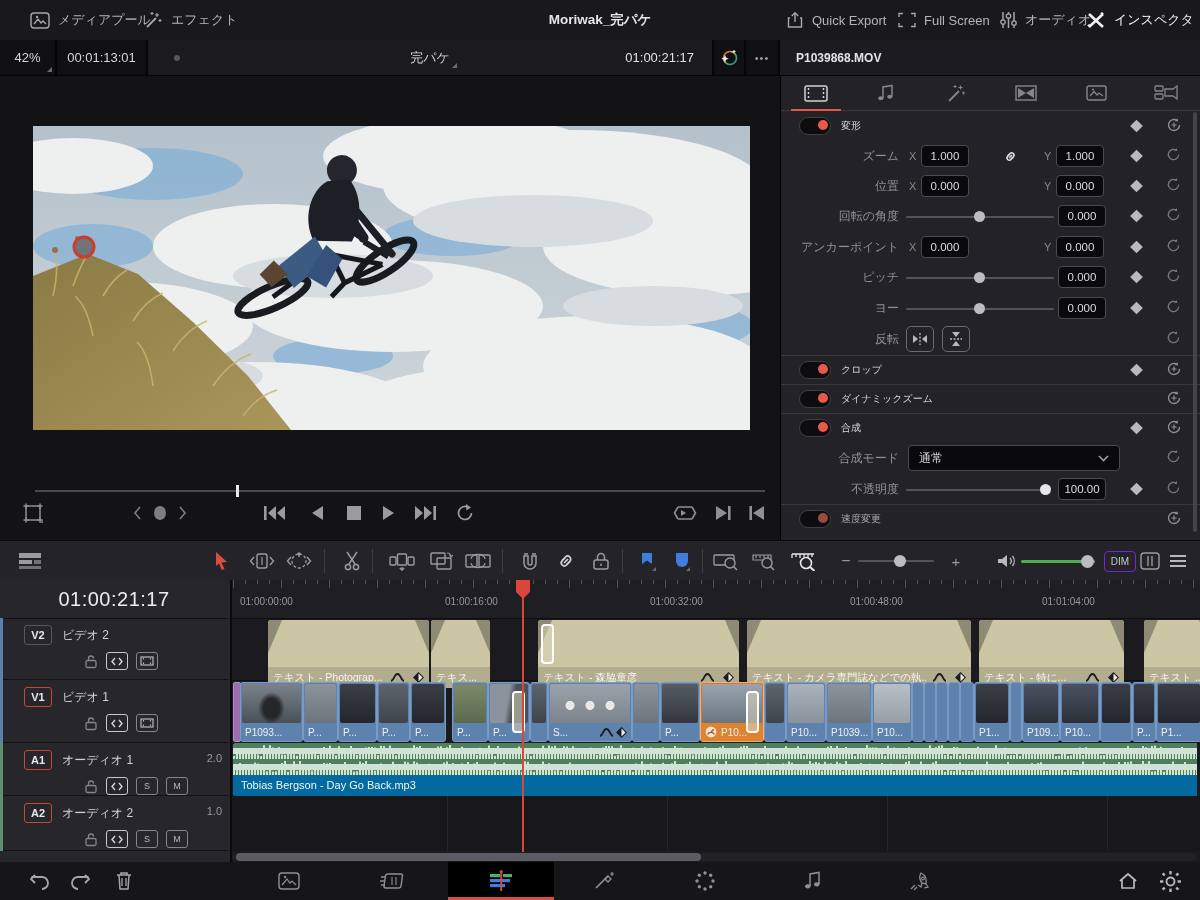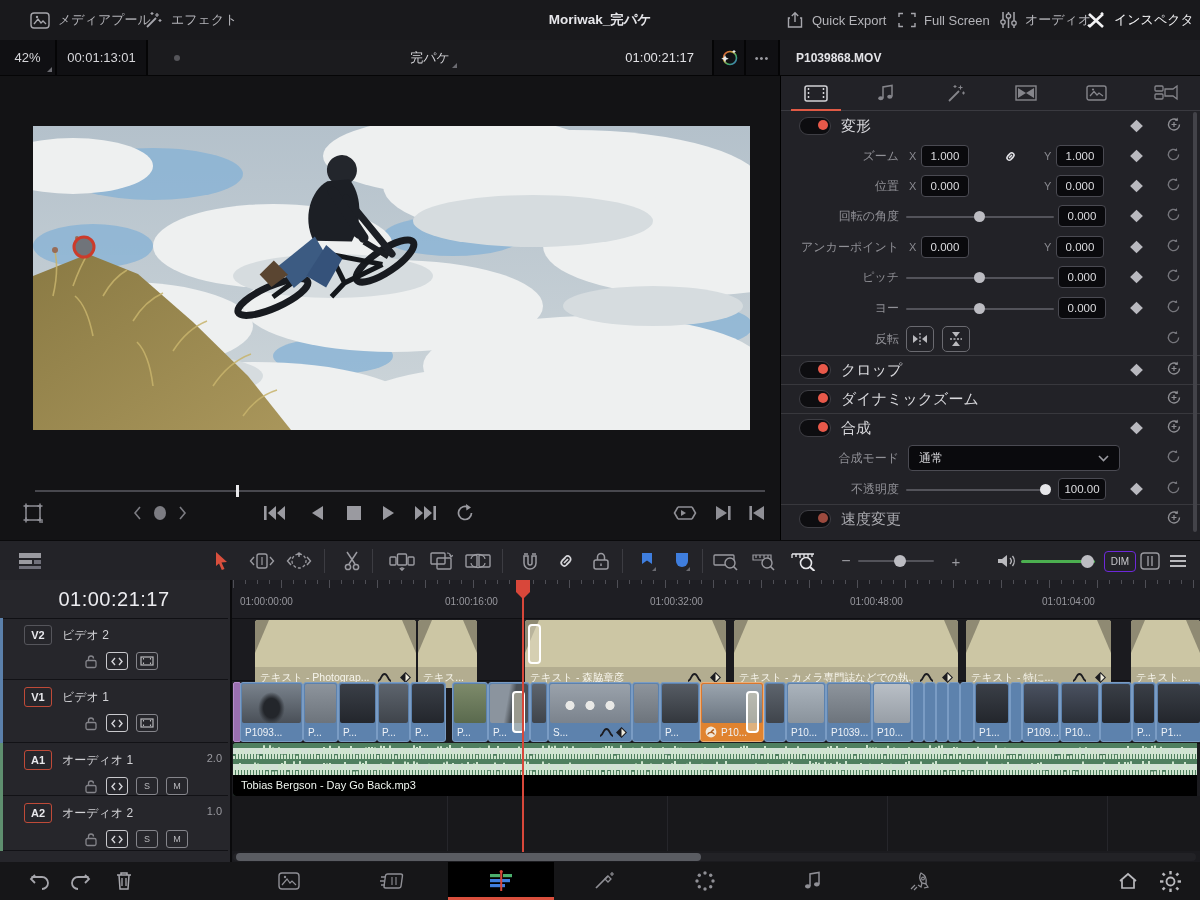--- a/index.html
+++ b/index.html
@@ -16,21 +16,21 @@
   #row2{left:0;top:40px;width:1200px;height:36px;background:#050506;}
   .cell{position:absolute;top:0;height:35px;background:#101013;display:flex;align-items:center;justify-content:center;font-size:13px;color:#d6d6da;}
   .corner:after{content:"";position:absolute;right:3px;bottom:3px;border-left:5px solid transparent;border-bottom:5px solid #6a6a70;}
   
   #viewer{left:0;top:76px;width:780px;height:414px;background:#131315;}
   
   #inspector{left:780px;top:76px;width:420px;height:464px;background:#222227;border-left:1px solid #000;}
   .itabs{display:flex;height:34px;border-bottom:1px solid #3a3a40;}
   .itab{flex:1;display:flex;align-items:center;justify-content:center;position:relative;cursor:pointer;}
   .itab.active:after{content:"";position:absolute;left:10px;right:10px;bottom:-1px;height:2px;background:#e05a45;}
-  .isec{position:relative;height:28px;display:flex;align-items:center;padding-left:18px;gap:10px;border-top:1px solid #38383d;font-size:15px;color:#d8d8dc;}
+  .isec{position:relative;height:28px;display:flex;align-items:center;padding-left:18px;gap:10px;border-top:1px solid #38383d;font-size:10px;color:#d8d8dc;}
   .isec.first{border-top:none;height:30px;}
   .irow{position:relative;height:30px;font-size:12px;color:#909096;}
   .ilabel{position:absolute;right:302px;top:50%;transform:translateY(-50%);white-space:nowrap;}
   .axis{position:absolute;top:50%;transform:translateY(-50%);font-size:11px;color:#8a8a90;}
   .ival{position:absolute;top:50%;transform:translateY(-50%);width:46px;height:20px;line-height:20px;
         background:#0a0a0d;border:1px solid #4a4a52;border-radius:4px;text-align:center;font-size:11.5px;color:#dcdcdf;}
   .sl{position:absolute;top:50%;height:2px;background:#53535a;border-radius:1px;}
   .sl .th{position:absolute;top:-5px;width:11px;height:11px;border-radius:50%;background:#bcbcc2;}
   .kf{position:absolute;left:351px;top:50%;width:9px;height:9px;background:#b9b9bf;transform:translateY(-50%) rotate(45deg);cursor:pointer;}
   .rst{position:absolute;left:385px;top:50%;transform:translateY(-50%);cursor:pointer;}
@@ -56,21 +56,21 @@
        display:flex;align-items:center;justify-content:center;font-size:11px;font-weight:bold;color:#e8e8ec;}
   .tid.dest{border-color:#bf4a38;}
   .tname{position:absolute;left:62px;top:9px;font-size:12px;color:#d2d2d6;}
   .tlevel{position:absolute;right:6px;top:9px;font-size:11px;color:#9a9aa0;}
   .tbtns{position:absolute;left:84px;top:34px;display:flex;gap:8px;align-items:center;}
   .sq{width:20px;height:16px;border:1px solid #85858b;border-radius:3px;display:flex;align-items:center;justify-content:center;
       font-size:9px;color:#b9b9bd;cursor:pointer;}
   #tl-content{position:absolute;left:230px;top:0;width:970px;height:282px;overflow:hidden;}
   #ruler{position:absolute;left:0;top:0;width:970px;height:38px;background:#1e1e23;border-bottom:1px solid #0e0e12;cursor:pointer;}
   .rlab{position:absolute;top:16px;font-size:10px;color:#97979d;}
-  .tclip{position:absolute;top:2px;height:68px;background:#ccc6a4;border-radius:3px;overflow:hidden;cursor:pointer;}
+  .tclip{position:absolute;top:2px;height:68px;background:#ccc6a4;border-radius:3px;overflow:hidden;cursor:pointer;margin-left:13px;}
   .tband{position:absolute;left:0;right:0;bottom:0;height:21px;background:#b3ad90;color:#f7f5ec;font-size:10.5px;
          line-height:21px;padding:0 5px;white-space:nowrap;overflow:hidden;display:flex;align-items:center;gap:6px;}
   .tband .txt{flex:1;overflow:hidden;white-space:nowrap;}
   .wedgeL{position:absolute;left:0;top:0;border-top:33px solid #8f8a73;border-right:14px solid transparent;width:0;}
   .wedgeR{position:absolute;right:0;top:0;border-top:33px solid #8f8a73;border-left:14px solid transparent;width:0;}
   .wcover{position:absolute;left:3px;right:3px;top:0;height:33px;background:#ccc6a4;}
   .vclip{position:absolute;top:2px;height:58px;background:#5d82ad;border:1px solid #7a9cc4;border-radius:3px;overflow:hidden;cursor:pointer;}
   .vclip.sel{background:#d9772e;border-color:#ecb079;}
   .vthumb{position:absolute;left:1px;right:1px;top:1px;bottom:18px;border-radius:2px;}
   .vlabel{position:absolute;left:0;right:0;bottom:0;height:18px;font-size:10px;color:#eef2f7;display:flex;align-items:center;gap:4px;padding:0 4px;white-space:nowrap;overflow:hidden;}
@@ -1038,21 +1038,21 @@
   <svg width="964" height="16" viewBox="0 0 964 16" style="position:absolute;top:0;left:0">
               <rect width="964" height="16" fill="#4f7f5f"></rect>
               <rect y="5" width="964" height="6" fill="#e9f2ea" opacity=".85"></rect>
               <path d="M0 13 h2 v6 h-2 Z M3 6.859551525609277 h2 v18.280896948781447 h-2 Z M6 6.113045497142593 h2 v19.773909005714813 h-2 Z M9 7.064129943661101 h2 v17.8717401126778 h-2 Z M12 11.030518830892106 h2 v9.938962338215788 h-2 Z M15 8.14001953841398 h2 v15.719960923172039 h-2 Z M18 5.913951238158916 h2 v20.17209752368217 h-2 Z M21 6.883663547778269 h2 v18.23267290444346 h-2 Z M24 11.506596826780878 h2 v8.986806346438243 h-2 Z M27 12.996506877221691 h2 v6.006986245556618 h-2 Z M30 2.164098147974073 h2 v27.671803704051854 h-2 Z M33 8.401521284686169 h2 v15.196957430627663 h-2 Z M36 2.2032733878113504 h2 v27.5934532243773 h-2 Z M39 4.549743236053473 h2 v22.900513527893054 h-2 Z M42 8.01609682419803 h2 v15.96780635160394 h-2 Z M45 4.2443135526064 h2 v23.5113728947872 h-2 Z M48 11.432164502548403 h2 v9.135670994903194 h-2 Z M51 11.72519948488116 h2 v8.549601030237682 h-2 Z M54 8.548918506850896 h2 v14.902162986298208 h-2 Z M57 10.525093813426793 h2 v10.949812373146415 h-2 Z M60 11.13209656035906 h2 v9.735806879281881 h-2 Z M63 12.816623715800233 h2 v6.366752568399534 h-2 Z M66 6.426194332258092 h2 v19.147611335483816 h-2 Z M69 9.39004866596224 h2 v13.21990266807552 h-2 Z M72 11.094061382660584 h2 v9.811877234678832 h-2 Z M75 6.456181262377868 h2 v19.087637475244264 h-2 Z M78 10.974223086683196 h2 v10.051553826633608 h-2 Z M81 8.253870018412272 h2 v15.492259963175457 h-2 Z M84 11.965181780840794 h2 v8.069636438318412 h-2 Z M87 9.06241800294083 h2 v13.875163994118338 h-2 Z M90 4.030440799204371 h2 v23.93911840159126 h-2 Z M93 4.889002283263835 h2 v22.22199543347233 h-2 Z M96 2.7928933756775223 h2 v26.414213248644955 h-2 Z M99 7.610748878665618 h2 v16.778502242668765 h-2 Z M102 12.131697501416056 h2 v7.736604997167888 h-2 Z M105 3.1748320704937214 h2 v25.650335859012557 h-2 Z M108 5.114447825952084 h2 v21.771104348095832 h-2 Z M111 5.946842470735646 h2 v20.106315058528708 h-2 Z M114 7.506499383642222 h2 v16.987001232715556 h-2 Z M117 2.9198666166703333 h2 v26.160266766659333 h-2 Z M120 10.052611138129578 h2 v11.894777723740845 h-2 Z M123 11.826799515089078 h2 v8.346400969821843 h-2 Z M126 9.63254901479877 h2 v12.734901970402461 h-2 Z M129 10.03325297331321 h2 v11.933494053373579 h-2 Z M132 4.47877607846749 h2 v23.04244784306502 h-2 Z M135 4.026906903163763 h2 v23.946186193672474 h-2 Z M138 3.926683721401787 h2 v24.146632557196426 h-2 Z M141 4.483692509469961 h2 v23.032614981060078 h-2 Z M144 12.087802511108748 h2 v7.824394977782504 h-2 Z M147 2.7769919088677852 h2 v26.44601618226443 h-2 Z M150 3.0396487267425982 h2 v25.920702546514804 h-2 Z M153 5.188600266483263 h2 v21.622799467033474 h-2 Z M156 2.560371124849553 h2 v26.879257750300894 h-2 Z M159 9.35350058489712 h2 v13.292998830205761 h-2 Z M162 12.150415601980058 h2 v7.699168796039885 h-2 Z M165 8.015740638420539 h2 v15.968518723158923 h-2 Z M168 7.457566448334546 h2 v17.084867103330907 h-2 Z M171 5.061342549890469 h2 v21.877314900219062 h-2 Z M174 7.5252702878497075 h2 v16.949459424300585 h-2 Z M177 8.72325151158293 h2 v14.55349697683414 h-2 Z M180 2.295256767389219 h2 v27.409486465221562 h-2 Z M183 3.8920033493923256 h2 v24.21599330121535 h-2 Z M186 3.035620297661808 h2 v25.928759404676384 h-2 Z M189 11.487991946924012 h2 v9.024016106151976 h-2 Z M192 6.802018693064383 h2 v18.395962613871234 h-2 Z M195 6.096302786361775 h2 v19.80739442727645 h-2 Z M198 11.251731500931783 h2 v9.496536998136435 h-2 Z M201 11.090108742808297 h2 v9.819782514383405 h-2 Z M204 3.4474354509511613 h2 v25.105129098097677 h-2 Z M207 3.245427117051804 h2 v25.509145765896392 h-2 Z M210 10.011043192411307 h2 v11.977913615177386 h-2 Z M213 4.2297373372348375 h2 v23.540525325530325 h-2 Z M216 2.089984590526001 h2 v27.820030818948 h-2 Z M219 9.013127839993103 h2 v13.973744320013793 h-2 Z M222 9.813056912722459 h2 v12.373886174555082 h-2 Z M225 7.5372444804088445 h2 v16.92551103918231 h-2 Z M228 3.82616232932196 h2 v24.34767534135608 h-2 Z M231 6.848561618528038 h2 v18.302876762943924 h-2 Z M234 9.232770834736584 h2 v13.534458330526832 h-2 Z M237 8.495868109524054 h2 v15.008263780951893 h-2 Z M240 5.647511826187838 h2 v20.704976347624324 h-2 Z M243 11.762775774604961 h2 v8.474448450790078 h-2 Z M246 4.803423893379659 h2 v22.393152213240683 h-2 Z M249 6.578047719507595 h2 v18.84390456098481 h-2 Z M252 5.831664934277796 h2 v20.336670131444407 h-2 Z M255 2.3982293856315664 h2 v27.203541228736867 h-2 Z M258 10.936000193123618 h2 v10.127999613752763 h-2 Z M261 12.675683805759036 h2 v6.6486323884819285 h-2 Z M264 2.881885535789479 h2 v26.236228928421042 h-2 Z M267 10.208697374037001 h2 v11.582605251925997 h-2 Z M270 8.580022161208035 h2 v14.83995567758393 h-2 Z M273 9.906377796978632 h2 v12.187244406042737 h-2 Z M276 8.109288528361503 h2 v15.781422943276993 h-2 Z M279 10.227465299401956 h2 v11.545069401196088 h-2 Z M282 9.160645162244236 h2 v13.678709675511527 h-2 Z M285 3.411368763532664 h2 v25.17726247293467 h-2 Z M288 10.422202526453475 h2 v11.15559494709305 h-2 Z M291 7.2874038972986455 h2 v17.42519220540271 h-2 Z M294 6.7894965298401075 h2 v18.421006940319785 h-2 Z M297 12.656269688781322 h2 v6.6874606224373565 h-2 Z M300 11.276792383891006 h2 v9.446415232217987 h-2 Z M303 7.974874096507847 h2 v16.050251806984306 h-2 Z M306 10.522999345535936 h2 v10.954001308928127 h-2 Z M309 2.62849525258207 h2 v26.74300949483586 h-2 Z M312 8.38703646328122 h2 v15.22592707343756 h-2 Z M315 2.5108474588923855 h2 v26.97830508221523 h-2 Z M318 3.3833932016095787 h2 v25.233213596780843 h-2 Z M321 2.8208882044345955 h2 v26.35822359113081 h-2 Z M324 6.439024655497633 h2 v19.121950689004734 h-2 Z M327 5.05603243069163 h2 v21.88793513861674 h-2 Z M330 3.2289100002890336 h2 v25.542179999421933 h-2 Z M333 3.4052701664095366 h2 v25.189459667180927 h-2 Z M336 9.408603768519242 h2 v13.182792462961515 h-2 Z M339 3.2530687925827806 h2 v25.49386241483444 h-2 Z M342 9.671482906158417 h2 v12.657034187683166 h-2 Z M345 7.20555794484244 h2 v17.58888411031512 h-2 Z M348 10.371008223435638 h2 v11.257983553128724 h-2 Z M351 8.233638625264575 h2 v15.53272274947085 h-2 Z M354 9.09992258434795 h2 v13.800154831304098 h-2 Z M357 4.848163465479956 h2 v22.303673069040087 h-2 Z M360 8.801109111991536 h2 v14.397781776016927 h-2 Z M363 11.839199174024543 h2 v8.321601651950914 h-2 Z M366 7.424731509490812 h2 v17.150536981018377 h-2 Z M369 4.624182222723903 h2 v22.751635554552195 h-2 Z M372 3.1199590995202016 h2 v25.760081800959597 h-2 Z M375 2.936658058366447 h2 v26.126683883267106 h-2 Z M378 3.2691899521905725 h2 v25.461620095618855 h-2 Z M381 12.71505648803577 h2 v6.569887023928459 h-2 Z M384 11.663611570842477 h2 v8.672776858315046 h-2 Z M387 2.266767175609857 h2 v27.466465648780286 h-2 Z M390 7.117728640048881 h2 v17.764542719902238 h-2 Z M393 10.70817806462128 h2 v10.583643870757442 h-2 Z M396 5.825338649847254 h2 v20.349322700305493 h-2 Z M399 4.788855199167301 h2 v22.422289601665398 h-2 Z M402 6.658886501445522 h2 v18.682226997108955 h-2 Z M405 6.5064319029334 h2 v18.9871361941332 h-2 Z M408 3.4895429032742413 h2 v25.020914193451517 h-2 Z M411 10.805116232149885 h2 v10.38976753570023 h-2 Z M414 9.807139779164572 h2 v12.385720441670856 h-2 Z M417 4.621941671055538 h2 v22.756116657888924 h-2 Z M420 9.04179273576301 h2 v13.916414528473979 h-2 Z M423 4.939155717582253 h2 v22.121688564835495 h-2 Z M426 6.330557440953271 h2 v19.338885118093458 h-2 Z M429 4.232271675016818 h2 v23.535456649966363 h-2 Z M432 11.825297144594515 h2 v8.34940571081097 h-2 Z M435 12.60768651431863 h2 v6.784626971362741 h-2 Z M438 5.086385922495538 h2 v21.827228155008925 h-2 Z M441 2.9574475639819866 h2 v26.085104872036027 h-2 Z M444 4.723405215187086 h2 v22.55318956962583 h-2 Z M447 4.696816313346062 h2 v22.606367373307876 h-2 Z M450 5.247601591021521 h2 v21.504796817956958 h-2 Z M453 5.376484282171987 h2 v21.247031435656027 h-2 Z M456 10.328165162158257 h2 v11.343669675683486 h-2 Z M459 11.49519007238996 h2 v9.00961985522008 h-2 Z M462 7.866685054945265 h2 v16.26662989010947 h-2 Z M465 9.42522918546456 h2 v13.149541629070882 h-2 Z M468 8.381029354886778 h2 v15.237941290226445 h-2 Z M471 4.331685496363207 h2 v23.336629007273586 h-2 Z M474 7.702048988248862 h2 v16.595902023502276 h-2 Z M477 5.642893941083457 h2 v20.714212117833085 h-2 Z M480 5.329665207675134 h2 v21.34066958464973 h-2 Z M483 7.503132518599159 h2 v16.993734962801682 h-2 Z M486 4.215866026323056 h2 v23.56826794735389 h-2 Z M489 2.799447029894509 h2 v26.401105940210982 h-2 Z M492 7.52081693195214 h2 v16.95836613609572 h-2 Z M495 8.223806055211753 h2 v15.552387889576494 h-2 Z M498 9.674109209390735 h2 v12.651781581218529 h-2 Z M501 6.651489857082197 h2 v18.697020285835606 h-2 Z M504 9.885134367272258 h2 v12.229731265455484 h-2 Z M507 3.729176255634229 h2 v24.54164748873154 h-2 Z M510 2.8343119216660853 h2 v26.33137615666783 h-2 Z M513 3.0383788756807917 h2 v25.923242248638417 h-2 Z M516 7.7477699272712925 h2 v16.504460145457415 h-2 Z M519 12.023427109535987 h2 v7.9531457809280255 h-2 Z M522 8.814504675043281 h2 v14.370990649913438 h-2 Z M525 9.781322932936746 h2 v12.437354134126508 h-2 Z M528 12.623399082021933 h2 v6.753201835956133 h-2 Z M531 3.019241621463152 h2 v25.961516757073696 h-2 Z M534 5.555668981663985 h2 v20.88866203667203 h-2 Z M537 6.266038759567891 h2 v19.467922480864218 h-2 Z M540 9.045930055508506 h2 v13.908139888982987 h-2 Z M543 12.991520289542677 h2 v6.016959420914645 h-2 Z M546 9.304197247380216 h2 v13.391605505239568 h-2 Z M549 10.400093106957002 h2 v11.199813786085997 h-2 Z M552 3.182794330896286 h2 v25.63441133820743 h-2 Z M555 6.473218221377465 h2 v19.05356355724507 h-2 Z M558 5.870717963396601 h2 v20.2585640732068 h-2 Z M561 9.635043078655144 h2 v12.729913842689712 h-2 Z M564 3.3443376694294784 h2 v25.311324661141043 h-2 Z M567 7.984370886042598 h2 v16.031258227914805 h-2 Z M570 12.308543620427372 h2 v7.382912759145256 h-2 Z M573 9.761268621288764 h2 v12.477462757422472 h-2 Z M576 8.061182914003439 h2 v15.877634171993122 h-2 Z M579 5.333915361416075 h2 v21.33216927716785 h-2 Z M582 8.16683388716774 h2 v15.666332225664519 h-2 Z M585 8.764543814562785 h2 v14.47091237087443 h-2 Z M588 5.5155474026360025 h2 v20.968905194727995 h-2 Z M591 7.425251094253326 h2 v17.149497811493347 h-2 Z M594 3.7599432353963493 h2 v24.4801135292073 h-2 Z M597 3.104809779964853 h2 v25.790380440070294 h-2 Z M600 5.6162459033876075 h2 v20.767508193224785 h-2 Z M603 2.8882403251554933 h2 v26.223519349689013 h-2 Z M606 9.093739773015841 h2 v13.812520453968318 h-2 Z M609 6.7494587523979135 h2 v18.501082495204173 h-2 Z M612 3.9007177975872764 h2 v24.198564404825447 h-2 Z M615 7.821494425787023 h2 v16.357011148425954 h-2 Z M618 8.054414536454715 h2 v15.89117092709057 h-2 Z M621 12.643272663430253 h2 v6.713454673139495 h-2 Z M624 9.461620048408804 h2 v13.076759903182392 h-2 Z M627 11.281838923227042 h2 v9.436322153545916 h-2 Z M630 5.16381264172378 h2 v21.67237471655244 h-2 Z M633 2.093030136471498 h2 v27.813939727057004 h-2 Z M636 4.503988568176283 h2 v22.992022863647435 h-2 Z M639 4.393073138126056 h2 v23.21385372374789 h-2 Z M642 4.545701720882789 h2 v22.90859655823442 h-2 Z M645 5.91470735675648 h2 v20.17058528648704 h-2 Z M648 7.433646275501815 h2 v17.13270744899637 h-2 Z M651 12.561691605580563 h2 v6.876616788838874 h-2 Z M654 2.6957142611245217 h2 v26.608571477750957 h-2 Z M657 7.554039906273829 h2 v16.891920187452342 h-2 Z M660 4.512325156881161 h2 v22.975349686237678 h-2 Z M663 11.264235732654925 h2 v9.471528534690151 h-2 Z M666 6.720625806217868 h2 v18.558748387564265 h-2 Z M669 11.510032932124886 h2 v8.979934135750227 h-2 Z M672 11.7753492206175 h2 v8.449301558765 h-2 Z M675 4.2533056243592 h2 v23.4933887512816 h-2 Z M678 9.898212951193273 h2 v12.203574097613455 h-2 Z M681 8.428906636090687 h2 v15.142186727818626 h-2 Z M684 11.317134011555027 h2 v9.365731976889947 h-2 Z M687 9.375845680915518 h2 v13.248308638168965 h-2 Z M690 6.994608029492326 h2 v18.010783941015347 h-2 Z M693 9.098964852339122 h2 v13.802070295321755 h-2 Z M696 2.1688202077893948 h2 v27.66235958442121 h-2 Z M699 10.312458274256642 h2 v11.375083451486717 h-2 Z M702 4.358401878642326 h2 v23.28319624271535 h-2 Z M705 2.862038240761649 h2 v26.275923518476702 h-2 Z M708 2.360371749557089 h2 v27.279256500885822 h-2 Z M711 11.914367917008349 h2 v8.171264165983303 h-2 Z M714 10.804121799326822 h2 v10.391756401346356 h-2 Z M717 12.748812472680584 h2 v6.502375054638833 h-2 Z M720 3.9621893645307864 h2 v24.075621270938427 h-2 Z M723 4.1420161705318606 h2 v23.71596765893628 h-2 Z M726 12.558572079709847 h2 v6.882855840580305 h-2 Z M729 8.638665622824192 h2 v14.722668754351616 h-2 Z M732 7.828525868149882 h2 v16.342948263700237 h-2 Z M735 12.094463115949111 h2 v7.811073768101778 h-2 Z M738 6.057978441640444 h2 v19.884043116719113 h-2 Z M741 6.313223677199858 h2 v19.373552645600284 h-2 Z M744 3.6569040460381075 h2 v24.686191907923785 h-2 Z M747 8.412752528915007 h2 v15.174494942169986 h-2 Z M750 8.45986914808418 h2 v15.080261703831638 h-2 Z M753 10.018344286632782 h2 v11.963311426734435 h-2 Z M756 11.08385712200652 h2 v9.832285755986959 h-2 Z M759 10.182395045667363 h2 v11.635209908665274 h-2 Z M762 2.172658923562267 h2 v27.654682152875466 h-2 Z M765 9.363296217090465 h2 v13.27340756581907 h-2 Z M768 6.3227635926014045 h2 v19.35447281479719 h-2 Z M771 4.8228669382206135 h2 v22.354266123558773 h-2 Z M774 12.544919283413037 h2 v6.910161433173926 h-2 Z M777 12.000145041165524 h2 v7.999709917668952 h-2 Z M780 11.905985578581749 h2 v8.188028842836502 h-2 Z M783 6.7056249582601595 h2 v18.58875008347968 h-2 Z M786 12.863778206943607 h2 v6.272443586112786 h-2 Z M789 8.641186149834539 h2 v14.717627700330922 h-2 Z M792 8.413506967666763 h2 v15.172986064666475 h-2 Z M795 5.664982543705264 h2 v20.670034912589472 h-2 Z M798 11.33263549162075 h2 v9.334729016758502 h-2 Z M801 8.239770212284384 h2 v15.520459575431232 h-2 Z M804 9.534812275509466 h2 v12.930375448981067 h-2 Z M807 9.002096004856867 h2 v13.995807990286266 h-2 Z M810 6.35639729295508 h2 v19.28720541408984 h-2 Z M813 8.74882264452026 h2 v14.50235471095948 h-2 Z M816 9.989632126643755 h2 v12.02073574671249 h-2 Z M819 6.097437631484354 h2 v19.805124737031292 h-2 Z M822 12.907899666577578 h2 v6.184200666844845 h-2 Z M825 12.479397942071955 h2 v7.04120411585609 h-2 Z M828 8.778198242303915 h2 v14.44360351539217 h-2 Z M831 5.454369918330883 h2 v21.091260163338234 h-2 Z M834 12.69264485151507 h2 v6.614710296969861 h-2 Z M837 12.341811444141058 h2 v7.316377111717884 h-2 Z M840 5.937920962631324 h2 v20.124158074737352 h-2 Z M843 9.375554437930987 h2 v13.248891124138026 h-2 Z M846 4.56775746335552 h2 v22.86448507328896 h-2 Z M849 11.904161531951104 h2 v8.191676936097792 h-2 Z M852 4.132172388541221 h2 v23.735655222917558 h-2 Z M855 7.637215580973134 h2 v16.725568838053732 h-2 Z M858 7.431080077214574 h2 v17.137839845570852 h-2 Z M861 6.144122830393826 h2 v19.711754339212348 h-2 Z M864 9.309605310503684 h2 v13.380789378992631 h-2 Z M867 12.303039359714603 h2 v7.393921280570794 h-2 Z M870 12.052439248633164 h2 v7.895121502733673 h-2 Z M873 9.528707997284073 h2 v12.942584005431854 h-2 Z M876 8.16669168437329 h2 v15.666616631253419 h-2 Z M879 11.300827832543291 h2 v9.398344334913418 h-2 Z M882 11.679483223895659 h2 v8.641033552208683 h-2 Z M885 9.766657038569974 h2 v12.466685922860052 h-2 Z M888 9.659318542348046 h2 v12.681362915303907 h-2 Z M891 7.079801135274465 h2 v17.84039772945107 h-2 Z M894 2.951693848357536 h2 v26.096612303284928 h-2 Z M897 5.517098737949709 h2 v20.96580252410058 h-2 Z M900 9.975739503264776 h2 v12.048520993470447 h-2 Z M903 10.890134376219066 h2 v10.219731247561867 h-2 Z M906 8.088279372286706 h2 v15.823441255426587 h-2 Z M909 2.933911238127621 h2 v26.132177523744758 h-2 Z M912 4.152795340791272 h2 v23.694409318417456 h-2 Z M915 7.957808140854468 h2 v16.084383718291065 h-2 Z M918 2.9918493639925146 h2 v26.01630127201497 h-2 Z M921 2.4672588216380973 h2 v27.065482356723805 h-2 Z M924 8.481303731678054 h2 v15.037392536643893 h-2 Z M927 3.673833042455044 h2 v24.652333915089912 h-2 Z M930 7.505039470277552 h2 v16.989921059444896 h-2 Z M933 6.025220247349353 h2 v19.949559505301295 h-2 Z M936 10.88562461159745 h2 v10.2287507768051 h-2 Z M939 6.402693091760739 h2 v19.194613816478522 h-2 Z M942 8.602000356641838 h2 v14.795999286716324 h-2 Z M945 10.315823905431898 h2 v11.368352189136203 h-2 Z M948 3.8890565104702546 h2 v24.22188697905949 h-2 Z M951 5.746265666239196 h2 v20.507468667521607 h-2 Z M954 6.143330450337089 h2 v19.71333909932582 h-2 Z M957 10.589731251507146 h2 v10.820537496985708 h-2 Z M960 5.34544350644137 h2 v21.30911298711726 h-2 Z M963 9.831705955366488 h2 v12.336588089267025 h-2 Z M966 9.54618836816735 h2 v12.9076232636653 h-2 Z " fill="#cfe5cf"></path>
             </svg>
   <svg width="964" height="16" viewBox="0 0 964 16" style="position:absolute;top:16px;left:0">
               <rect width="964" height="16" fill="#4f7f5f"></rect>
               <rect y="5" width="964" height="6" fill="#e9f2ea" opacity=".85"></rect>
               <path d="M0 6.232450556773983 h2 v19.535098886452033 h-2 Z M3 10.448377557426284 h2 v11.103244885147433 h-2 Z M6 4.002920811224612 h2 v23.994158377550775 h-2 Z M9 8.974905206108815 h2 v14.05018958778237 h-2 Z M12 7.605879019698705 h2 v16.78824196060259 h-2 Z M15 8.604711806226987 h2 v14.790576387546025 h-2 Z M18 10.459890497520973 h2 v11.080219004958053 h-2 Z M21 3.445511558551516 h2 v25.108976882896968 h-2 Z M24 4.556854716691305 h2 v22.88629056661739 h-2 Z M27 5.326572392513299 h2 v21.346855214973402 h-2 Z M30 9.315381365566282 h2 v13.369237268867437 h-2 Z M33 12.280169075565937 h2 v7.439661848868127 h-2 Z M36 8.774726618590648 h2 v14.450546762818703 h-2 Z M39 12.39112207605649 h2 v7.21775584788702 h-2 Z M42 12.181362158529737 h2 v7.637275682940526 h-2 Z M45 4.938738854245457 h2 v22.122522291509085 h-2 Z M48 4.0419057269828045 h2 v23.91618854603439 h-2 Z M51 2.0483199175432674 h2 v27.903360164913465 h-2 Z M54 12.868491546927544 h2 v6.263016906144912 h-2 Z M57 8.455119997481233 h2 v15.089760005037533 h-2 Z M60 2.266932180027652 h2 v27.466135639944696 h-2 Z M63 11.944884619353616 h2 v8.110230761292769 h-2 Z M66 2.1059525731470785 h2 v27.788094853705843 h-2 Z M69 10.039464445930207 h2 v11.921071108139586 h-2 Z M72 9.121259400635608 h2 v13.757481198728783 h-2 Z M75 7.432028001509025 h2 v17.13594399698195 h-2 Z M78 11.6216966790289 h2 v8.756606641942199 h-2 Z M81 9.071638570079813 h2 v13.856722859840374 h-2 Z M84 9.953984386942466 h2 v12.092031226115068 h-2 Z M87 9.54040801035444 h2 v12.91918397929112 h-2 Z M90 3.9799083935722592 h2 v24.04018321285548 h-2 Z M93 4.482814484877963 h2 v23.034371030244074 h-2 Z M96 3.892125072394265 h2 v24.21574985521147 h-2 Z M99 10.043079301714897 h2 v11.913841396570206 h-2 Z M102 8.147965271258727 h2 v15.704069457482547 h-2 Z M105 7.89567071388592 h2 v16.20865857222816 h-2 Z M108 6.044073754690544 h2 v19.911852490618912 h-2 Z M111 2.9133538612513803 h2 v26.17329227749724 h-2 Z M114 10.540640149847604 h2 v10.918719700304791 h-2 Z M117 7.127338431953831 h2 v17.74532313609234 h-2 Z M120 12.58041220249288 h2 v6.83917559501424 h-2 Z M123 12.23968930521005 h2 v7.520621389579901 h-2 Z M126 2.496974725028849 h2 v27.0060505499423 h-2 Z M129 3.943376559080207 h2 v24.113246881839586 h-2 Z M132 2.0657284511325997 h2 v27.8685430977348 h-2 Z M135 10.779506662467611 h2 v10.440986675064778 h-2 Z M138 9.724012390585585 h2 v12.55197521882883 h-2 Z M141 11.678700952186773 h2 v8.642598095626454 h-2 Z M144 8.506802083182265 h2 v14.98639583363547 h-2 Z M147 4.589401534416538 h2 v22.821196931166924 h-2 Z M150 5.4627087959088385 h2 v21.074582408182323 h-2 Z M153 8.165277450436633 h2 v15.669445099126733 h-2 Z M156 7.870095247264544 h2 v16.259809505470912 h-2 Z M159 2.7749413515921333 h2 v26.450117296815733 h-2 Z M162 9.97549950775283 h2 v12.049000984494342 h-2 Z M165 9.656642345624277 h2 v12.686715308751445 h-2 Z M168 6.5346232517904355 h2 v18.93075349641913 h-2 Z M171 2.6051740536786383 h2 v26.789651892642723 h-2 Z M174 3.14129582744863 h2 v25.71740834510274 h-2 Z M177 8.737529872894811 h2 v14.524940254210378 h-2 Z M180 2.230454409858794 h2 v27.539091180282412 h-2 Z M183 3.3937077696273263 h2 v25.212584460745347 h-2 Z M186 8.333013210030913 h2 v15.333973579938174 h-2 Z M189 9.438449135268456 h2 v13.123101729463087 h-2 Z M192 9.181814997591573 h2 v13.636370004816854 h-2 Z M195 4.635632636818627 h2 v22.728734726362745 h-2 Z M198 7.1842278398544295 h2 v17.63154432029114 h-2 Z M201 5.257318374067836 h2 v21.485363251864328 h-2 Z M204 5.553571288861349 h2 v20.892857422277302 h-2 Z M207 4.932306772083393 h2 v22.135386455833213 h-2 Z M210 3.6011975303918007 h2 v24.7976049392164 h-2 Z M213 2.5226549088220054 h2 v26.95469018235599 h-2 Z M216 7.2237083219515625 h2 v17.552583356096875 h-2 Z M219 4.066953383169675 h2 v23.86609323366065 h-2 Z M222 8.421323051690706 h2 v15.157353896618588 h-2 Z M225 5.785688718598976 h2 v20.428622562802047 h-2 Z M228 4.503470047986411 h2 v22.993059904027177 h-2 Z M231 6.6552359476118 h2 v18.6895281047764 h-2 Z M234 2.9106002835324034 h2 v26.178799432935193 h-2 Z M237 7.343920961167896 h2 v17.312158077664208 h-2 Z M240 4.3875691433713655 h2 v23.22486171325727 h-2 Z M243 3.0141479670492117 h2 v25.971704065901577 h-2 Z M246 7.536446878453717 h2 v16.927106243092567 h-2 Z M249 8.04380913361365 h2 v15.912381732772701 h-2 Z M252 9.073788377980236 h2 v13.852423244039528 h-2 Z M255 11.715853490935842 h2 v8.568293018128315 h-2 Z M258 6.065067850999185 h2 v19.86986429800163 h-2 Z M261 3.446050700316846 h2 v25.107898599366308 h-2 Z M264 12.142600251661861 h2 v7.714799496676278 h-2 Z M267 8.038723577505152 h2 v15.922552844989696 h-2 Z M270 3.7229709948951495 h2 v24.5540580102097 h-2 Z M273 6.137488088596001 h2 v19.725023822807998 h-2 Z M276 10.638051836656814 h2 v10.723896326686372 h-2 Z M279 6.299772797950368 h2 v19.400454404099264 h-2 Z M282 8.053945208164805 h2 v15.89210958367039 h-2 Z M285 7.5020302782722865 h2 v16.995939443455427 h-2 Z M288 12.552608979363868 h2 v6.894782041272265 h-2 Z M291 2.170962709125888 h2 v27.658074581748224 h-2 Z M294 2.7323377173593144 h2 v26.53532456528137 h-2 Z M297 11.611687414188054 h2 v8.776625171623891 h-2 Z M300 12.750830543132906 h2 v6.498338913734187 h-2 Z M303 6.864666672645399 h2 v18.270666654709203 h-2 Z M306 7.084497312818712 h2 v17.831005374362576 h-2 Z M309 2.493028390035761 h2 v27.01394321992848 h-2 Z M312 9.125728594925022 h2 v13.748542810149956 h-2 Z M315 4.205114703727304 h2 v23.589770592545392 h-2 Z M318 8.28088386931995 h2 v15.438232261360099 h-2 Z M321 11.622922352777096 h2 v8.754155294445809 h-2 Z M324 7.182576322862587 h2 v17.634847354274825 h-2 Z M327 12.129715513823612 h2 v7.740568972352776 h-2 Z M330 5.043703003677365 h2 v21.91259399264527 h-2 Z M333 7.110978003896889 h2 v17.77804399220622 h-2 Z M336 3.5040262601614813 h2 v24.991947479677037 h-2 Z M339 8.65943565953603 h2 v14.68112868092794 h-2 Z M342 9.428359200872364 h2 v13.143281598255271 h-2 Z M345 10.26828219741401 h2 v11.46343560517198 h-2 Z M348 8.248794027080294 h2 v15.502411945839413 h-2 Z M351 5.232450767878618 h2 v21.535098464242765 h-2 Z M354 11.743646227088902 h2 v8.512707545822195 h-2 Z M357 11.20079824169079 h2 v9.598403516618419 h-2 Z M360 8.060726714102202 h2 v15.878546571795596 h-2 Z M363 8.688467019426753 h2 v14.623065961146494 h-2 Z M366 8.455932555836625 h2 v15.08813488832675 h-2 Z M369 12.911569994670572 h2 v6.1768600106588565 h-2 Z M372 5.055648956018558 h2 v21.888702087962884 h-2 Z M375 12.120960548560106 h2 v7.758078902879788 h-2 Z M378 8.077379755552101 h2 v15.845240488895797 h-2 Z M381 7.36278719333859 h2 v17.27442561332282 h-2 Z M384 11.978248488849204 h2 v8.043503022301593 h-2 Z M387 11.03748474366148 h2 v9.92503051267704 h-2 Z M390 5.988431680574649 h2 v20.0231366388507 h-2 Z M393 8.307988071261207 h2 v15.384023857477587 h-2 Z M396 10.118790731157787 h2 v11.762418537684425 h-2 Z M399 12.764216258652596 h2 v6.471567482694809 h-2 Z M402 4.584715587734536 h2 v22.83056882453093 h-2 Z M405 8.350363602642119 h2 v15.299272794715762 h-2 Z M408 2.1504185569210676 h2 v27.699162886157865 h-2 Z M411 6.341421863362484 h2 v19.31715627327503 h-2 Z M414 12.743659892705182 h2 v6.512680214589636 h-2 Z M417 4.4390633446964785 h2 v23.121873310607043 h-2 Z M420 6.340004653259484 h2 v19.31999069348103 h-2 Z M423 5.927548954161466 h2 v20.144902091677068 h-2 Z M426 11.6092565222134 h2 v8.7814869555732 h-2 Z M429 3.6709049706150836 h2 v24.658190058769833 h-2 Z M432 6.507054493427859 h2 v18.985891013144283 h-2 Z M435 9.828143210017515 h2 v12.34371357996497 h-2 Z M438 4.234084204013925 h2 v23.53183159197215 h-2 Z M441 2.004143409729295 h2 v27.99171318054141 h-2 Z M444 5.182314046880492 h2 v21.635371906239016 h-2 Z M447 5.674175001564436 h2 v20.65164999687113 h-2 Z M450 6.71118728964484 h2 v18.57762542071032 h-2 Z M453 4.70093768829247 h2 v22.59812462341506 h-2 Z M456 2.683631065650843 h2 v26.632737868698314 h-2 Z M459 10.370788692889619 h2 v11.258422614220763 h-2 Z M462 6.572554948936158 h2 v18.854890102127683 h-2 Z M465 6.199129181884928 h2 v19.601741636230145 h-2 Z M468 4.80601159989601 h2 v22.38797680020798 h-2 Z M471 11.480991813801666 h2 v9.038016372396669 h-2 Z M474 8.330210073509079 h2 v15.339579852981842 h-2 Z M477 12.30325954547152 h2 v7.3934809090569615 h-2 Z M480 5.106698021734701 h2 v21.7866039565306 h-2 Z M483 2.732262284924218 h2 v26.535475430151564 h-2 Z M486 10.530033535198527 h2 v10.939932929602946 h-2 Z M489 6.667269223682524 h2 v18.66546155263495 h-2 Z M492 2.1144866569447913 h2 v27.771026686110417 h-2 Z M495 9.151018817405202 h2 v13.697962365189596 h-2 Z M498 8.273707918619039 h2 v15.452584162761923 h-2 Z M501 10.91180049122704 h2 v10.176399017545918 h-2 Z M504 9.978313557759975 h2 v12.04337288448005 h-2 Z M507 8.037164496432524 h2 v15.925671007134952 h-2 Z M510 10.259035662285896 h2 v11.481928675428207 h-2 Z M513 9.789817745018809 h2 v12.420364509962383 h-2 Z M516 9.32014715369587 h2 v13.359705692608259 h-2 Z M519 9.288984846738458 h2 v13.422030306523084 h-2 Z M522 4.4796484362923366 h2 v23.040703127415327 h-2 Z M525 7.887929697510117 h2 v16.224140604979766 h-2 Z M528 7.208495030034101 h2 v17.5830099399318 h-2 Z M531 10.7430861837247 h2 v10.513827632550601 h-2 Z M534 4.454601956567785 h2 v23.09079608686443 h-2 Z M537 6.7834041290479945 h2 v18.43319174190401 h-2 Z M540 8.361695767522178 h2 v15.276608464955643 h-2 Z M543 12.0776400461109 h2 v7.844719907778199 h-2 Z M546 7.156738394799959 h2 v17.686523210400082 h-2 Z M549 4.519424072110269 h2 v22.961151855779462 h-2 Z M552 4.741745426097623 h2 v22.516509147804754 h-2 Z M555 2.2269666141255584 h2 v27.546066771748883 h-2 Z M558 3.665051754374872 h2 v24.669896491250256 h-2 Z M561 11.228647734566152 h2 v9.542704530867695 h-2 Z M564 6.033119419502327 h2 v19.933761160995346 h-2 Z M567 6.083872450686613 h2 v19.832255098626774 h-2 Z M570 7.631088870748499 h2 v16.737822258503 h-2 Z M573 6.106205809934181 h2 v19.787588380131638 h-2 Z M576 2.0271990308028762 h2 v27.945601938394248 h-2 Z M579 4.3229705717167235 h2 v23.354058856566553 h-2 Z M582 2.9266024638563977 h2 v26.146795072287205 h-2 Z M585 3.725336244166101 h2 v24.549327511667798 h-2 Z M588 11.599217058384966 h2 v8.801565883230069 h-2 Z M591 2.7338173140378785 h2 v26.532365371924243 h-2 Z M594 4.720541986345779 h2 v22.55891602730844 h-2 Z M597 4.196360282265232 h2 v23.607279435469536 h-2 Z M600 7.096053781278897 h2 v17.807892437442206 h-2 Z M603 2.6460811588403885 h2 v26.707837682319223 h-2 Z M606 4.354645060449911 h2 v23.290709879100177 h-2 Z M609 11.74175934107916 h2 v8.51648131784168 h-2 Z M612 2.0241100333259965 h2 v27.951779933348007 h-2 Z M615 5.226371306031069 h2 v21.54725738793786 h-2 Z M618 7.339070899462968 h2 v17.321858201074065 h-2 Z M621 10.428377855583676 h2 v11.143244288832648 h-2 Z M624 7.219559917764855 h2 v17.56088016447029 h-2 Z M627 4.116050016034933 h2 v23.767899967930134 h-2 Z M630 10.99099729192676 h2 v10.01800541614648 h-2 Z M633 11.690953608296695 h2 v8.61809278340661 h-2 Z M636 4.7269629555139545 h2 v22.54607408897209 h-2 Z M639 5.3884966460682335 h2 v21.223006707863533 h-2 Z M642 11.103000687846361 h2 v9.793998624307278 h-2 Z M645 7.186445165651094 h2 v17.627109668697813 h-2 Z M648 4.007492415541492 h2 v23.985015168917016 h-2 Z M651 6.945898390156799 h2 v18.108203219686402 h-2 Z M654 8.920901699195383 h2 v14.158196601609234 h-2 Z M657 4.871514818411015 h2 v22.25697036317797 h-2 Z M660 12.09887937487656 h2 v7.80224125024688 h-2 Z M663 8.300493206210376 h2 v15.399013587579248 h-2 Z M666 7.380913066688663 h2 v17.238173866622674 h-2 Z M669 8.91444179748214 h2 v14.171116405035718 h-2 Z M672 2.879829985477045 h2 v26.24034002904591 h-2 Z M675 2.111596243834356 h2 v27.77680751233129 h-2 Z M678 7.739482140863402 h2 v16.521035718273197 h-2 Z M681 11.587888674308488 h2 v8.824222651383025 h-2 Z M684 6.831121902294399 h2 v18.337756195411202 h-2 Z M687 2.4618361681968963 h2 v27.076327663606207 h-2 Z M690 10.353961241446086 h2 v11.292077517107828 h-2 Z M693 11.139899184927344 h2 v9.720201630145311 h-2 Z M696 8.022933921856747 h2 v15.954132156286505 h-2 Z M699 3.3880228565394646 h2 v25.22395428692107 h-2 Z M702 2.1223169605518706 h2 v27.75536607889626 h-2 Z M705 5.393446186179062 h2 v21.213107627641875 h-2 Z M708 9.485542334859929 h2 v13.028915330280142 h-2 Z M711 12.659642496182641 h2 v6.680715007634717 h-2 Z M714 9.400280835347075 h2 v13.199438329305849 h-2 Z M717 11.826733675442938 h2 v8.346532649114124 h-2 Z M720 11.972193972556852 h2 v8.055612054886296 h-2 Z M723 9.482826282121096 h2 v13.034347435757809 h-2 Z M726 3.580655261182983 h2 v24.838689477634034 h-2 Z M729 12.577040178519383 h2 v6.845919642961235 h-2 Z M732 8.288864920485139 h2 v15.422270159029722 h-2 Z M735 11.7893403284761 h2 v8.421319343047799 h-2 Z M738 12.144274861486338 h2 v7.711450277027325 h-2 Z M741 9.540772613669105 h2 v12.91845477266179 h-2 Z M744 10.271329810537281 h2 v11.457340378925437 h-2 Z M747 11.25961826049388 h2 v9.48076347901224 h-2 Z M750 9.330105875676963 h2 v13.339788248646073 h-2 Z M753 2.3985299596788536 h2 v27.202940080642293 h-2 Z M756 11.498995125417423 h2 v9.002009749165154 h-2 Z M759 9.18502758017712 h2 v13.62994483964576 h-2 Z M762 5.820325972365026 h2 v20.359348055269948 h-2 Z M765 9.742454406972684 h2 v12.515091186054633 h-2 Z M768 4.724036071171213 h2 v22.551927857657574 h-2 Z M771 9.117011439848284 h2 v13.765977120303432 h-2 Z M774 3.0302899473608704 h2 v25.93942010527826 h-2 Z M777 7.6838151968859165 h2 v16.632369606228167 h-2 Z M780 7.761891805348569 h2 v16.476216389302863 h-2 Z M783 6.803450282193808 h2 v18.393099435612385 h-2 Z M786 10.221819926198805 h2 v11.55636014760239 h-2 Z M789 5.149012819376367 h2 v21.701974361247267 h-2 Z M792 7.5065131263036164 h2 v16.986973747392767 h-2 Z M795 9.684755869398941 h2 v12.630488261202117 h-2 Z M798 4.195724139583945 h2 v23.60855172083211 h-2 Z M801 9.23032142502052 h2 v13.53935714995896 h-2 Z M804 4.09211703197434 h2 v23.81576593605132 h-2 Z M807 3.2147728328236553 h2 v25.57045433435269 h-2 Z M810 11.390121075768548 h2 v9.219757848462905 h-2 Z M813 12.022746247560463 h2 v7.954507504879075 h-2 Z M816 9.53390535285871 h2 v12.93218929428258 h-2 Z M819 7.160587547841715 h2 v17.67882490431657 h-2 Z M822 10.348589519297093 h2 v11.302820961405814 h-2 Z M825 9.410216385760577 h2 v13.179567228478845 h-2 Z M828 10.66731379410703 h2 v10.665372411785938 h-2 Z M831 12.84124789663474 h2 v6.3175042067305185 h-2 Z M834 6.910437863858533 h2 v18.179124272282934 h-2 Z M837 6.4257284300692845 h2 v19.14854313986143 h-2 Z M840 12.049030455375032 h2 v7.901939089249936 h-2 Z M843 12.479219218080516 h2 v7.041561563838968 h-2 Z M846 8.477718217720394 h2 v15.044563564559212 h-2 Z M849 2.623876156460028 h2 v26.752247687079944 h-2 Z M852 7.329242328265536 h2 v17.341515343468927 h-2 Z M855 6.548544881232374 h2 v18.902910237535252 h-2 Z M858 7.4861477933800415 h2 v17.027704413239917 h-2 Z M861 6.639994212586316 h2 v18.720011574827367 h-2 Z M864 10.749146144484257 h2 v10.501707711031486 h-2 Z M867 11.72124378825174 h2 v8.557512423496519 h-2 Z M870 3.3018335471424507 h2 v25.3963329057151 h-2 Z M873 8.106057744384998 h2 v15.787884511230004 h-2 Z M876 5.604715749490424 h2 v20.790568501019152 h-2 Z M879 9.311667668138398 h2 v13.376664663723204 h-2 Z M882 11.485627611378732 h2 v9.028744777242537 h-2 Z M885 3.1120191054433235 h2 v25.775961789113353 h-2 Z M888 5.857769000944245 h2 v20.28446199811151 h-2 Z M891 2.890188251105428 h2 v26.219623497789144 h-2 Z M894 3.2991820331371855 h2 v25.40163593372563 h-2 Z M897 2.202380623886711 h2 v27.595238752226578 h-2 Z M900 8.495900896690728 h2 v15.008198206618545 h-2 Z M903 5.0663975064035185 h2 v21.867204987192963 h-2 Z M906 6.3703962224462884 h2 v19.259207555107423 h-2 Z M909 2.023812351302695 h2 v27.95237529739461 h-2 Z M912 4.655885861699062 h2 v22.688228276601876 h-2 Z M915 2.0308176537801046 h2 v27.93836469243979 h-2 Z M918 12.56040506887075 h2 v6.8791898622584995 h-2 Z M921 12.34078670474264 h2 v7.3184265905147186 h-2 Z M924 7.463959844140845 h2 v17.07208031171831 h-2 Z M927 9.379548569384497 h2 v13.240902861231007 h-2 Z M930 12.743149097084824 h2 v6.513701805830351 h-2 Z M933 5.356965631533967 h2 v21.286068736932066 h-2 Z M936 5.535522406513337 h2 v20.928955186973326 h-2 Z M939 2.589150664288354 h2 v26.82169867142329 h-2 Z M942 9.238835175710847 h2 v13.522329648578307 h-2 Z M945 6.536641118022089 h2 v18.92671776395582 h-2 Z M948 8.332498792282422 h2 v15.335002415435156 h-2 Z M951 3.0961195710115135 h2 v25.807760857976973 h-2 Z M954 5.670936698259538 h2 v20.658126603480923 h-2 Z M957 10.054680656503479 h2 v11.890638686993043 h-2 Z M960 7.658545986654644 h2 v16.68290802669071 h-2 Z M963 6.8752300165033375 h2 v18.249539966993325 h-2 Z M966 10.49162157059618 h2 v11.01675685880764 h-2 Z " fill="#cfe5cf"></path>
             </svg>
-  <div style="position:absolute;left:0;right:0;bottom:0;height:21px;background:#000000;color:#f0f6f0;font-size:11px;line-height:21px;padding:0 8px;white-space:nowrap">Tobias Bergson - Day Go Back.mp3</div>
+  <div style="position:absolute;left:0;right:0;bottom:0;height:21px;background:#0369a1;color:#f0f6f0;font-size:11px;line-height:21px;padding:0 8px;white-space:nowrap">Tobias Bergson - Day Go Back.mp3</div>
 </div>
         </div>
       <div id="tl-a2" class="abs" style="left:0;top:216px;width:970px;height:55px;background:#18181b">
           <div class="gline" style="left:217px;top:0;height:55px"></div>
           <div class="gline" style="left:437px;top:0;height:55px"></div>
           <div class="gline" style="left:657px;top:0;height:55px"></div>
           <div class="gline" style="left:877px;top:0;height:55px"></div>
         </div>
       <div id="playhead" style="left: 292px;"></div>
       <svg id="phhead" width="14" height="20" viewBox="0 0 14 20" style="left: 286px;">

